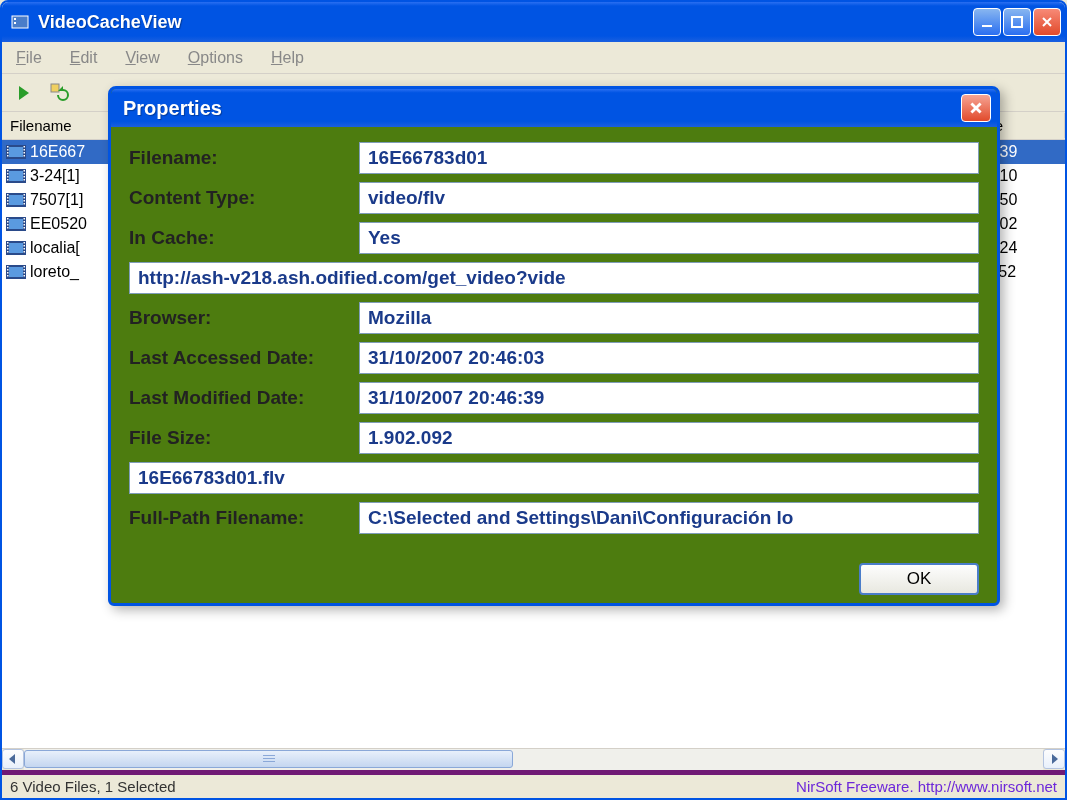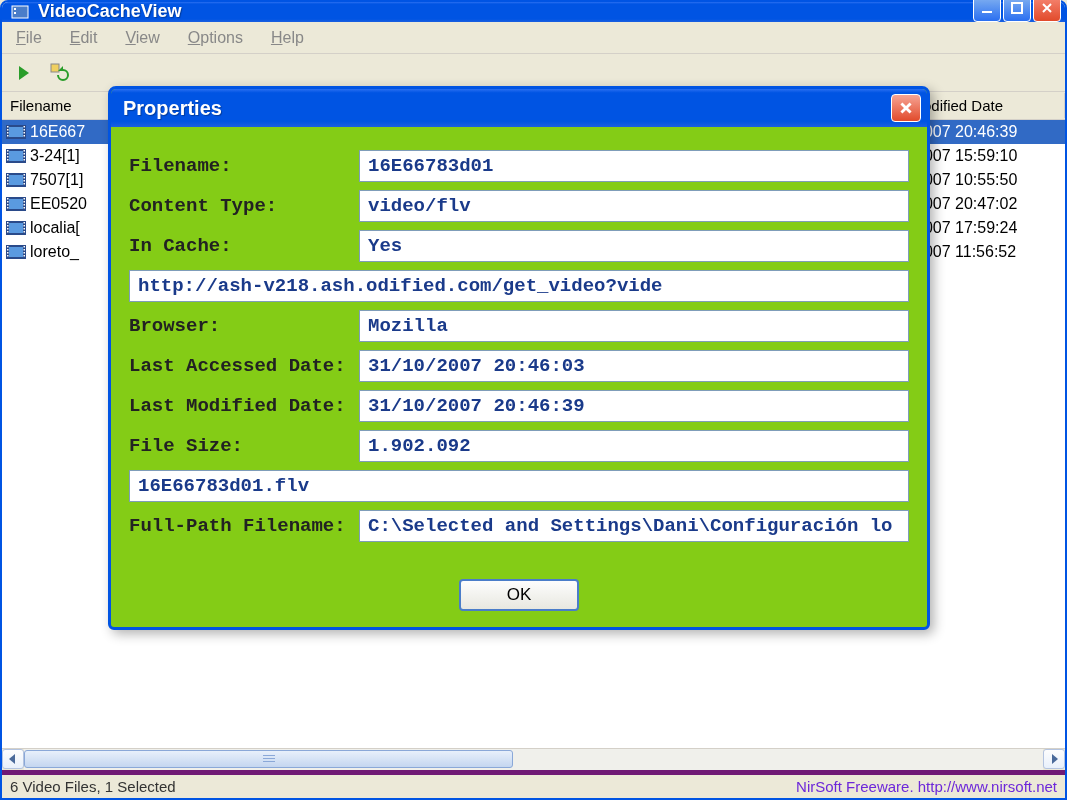--- a/index.html
+++ b/index.html
@@ -15,23 +15,23 @@
 .main-window {
   width: 100%;
   height: 100%;
   display: flex;
   flex-direction: column;
   border: 2px solid #0054e3;
   border-radius: 8px 8px 0 0;
 }
 .titlebar {
   background: linear-gradient(to bottom, #2a6ff1 0%, #0054e3 10%, #0054e3 85%, #1a5fe0 100%);
-  height: 20px;
-  display: flex;
-  align-items: flex-end;
+  height: 40px;
+  display: flex;
+  align-items: center;
   padding: 0 4px 0 8px;
   border-radius: 6px 6px 0 0;
 }
 .titlebar-icon {
   width: 20px;
   height: 20px;
   margin-right: 8px;
 }
 .titlebar-text {
   color: white;
@@ -194,22 +194,22 @@
   font-size: 15px;
 }
 .statusbar-left { flex: 1; color: #333; }
 .statusbar-right { color: #6d28d9; font-weight: normal; }
 
 
 .dialog {
   position: absolute;
   left: 108px;
   top: 86px;
-  width: 822px;
-  background: #84cc16;
+  width: 892px;
+  background: #4d7c0f;
   border: 3px solid #0054e3;
   border-radius: 8px 8px 6px 6px;
   box-shadow: 4px 4px 12px rgba(0,0,0,0.3);
 }
 .dialog-titlebar {
   background: linear-gradient(to bottom, #2a6ff1 0%, #0054e3 10%, #0054e3 85%, #1a5fe0 100%);
   height: 38px;
   display: flex;
   align-items: center;
   padding: 0 6px 0 12px;
@@ -227,22 +227,21 @@
   height: 28px;
   background: linear-gradient(to bottom, #f6a494, #e14a2b);
   border: 1px solid white;
   border-radius: 4px;
   display: flex;
   align-items: center;
   justify-content: center;
   cursor: pointer;
 }
 .dialog-body {
-  padding: 22px 18px;
-  font-family: Liberation Mono, monospace;
+  padding: 14px 18px;
 }
 .prop-row {
   display: flex;
   align-items: center;
   margin-bottom: 6px;
   height: 34px;
 }
 .prop-label {
   width: 230px;
   font-size: 19px;
@@ -258,22 +257,22 @@
   font-weight: bold;
   color: #1a3a8a;
   height: 32px;
   display: flex;
   align-items: center;
   overflow: hidden;
   white-space: nowrap;
 }
 .dialog-buttons {
   display: flex;
-  justify-content: center;
-  padding: 8px 18px 16px;
+  justify-content: flex-end;
+  padding: 8px 18px 8px;
 }
 .ok-button {
   width: 120px;
   height: 32px;
   background: linear-gradient(to bottom, #fdfdfd, #e8e8e0);
   border: 2px solid #4a7dc9;
   border-radius: 4px;
   font-size: 17px;
   cursor: pointer;
   display: flex;

